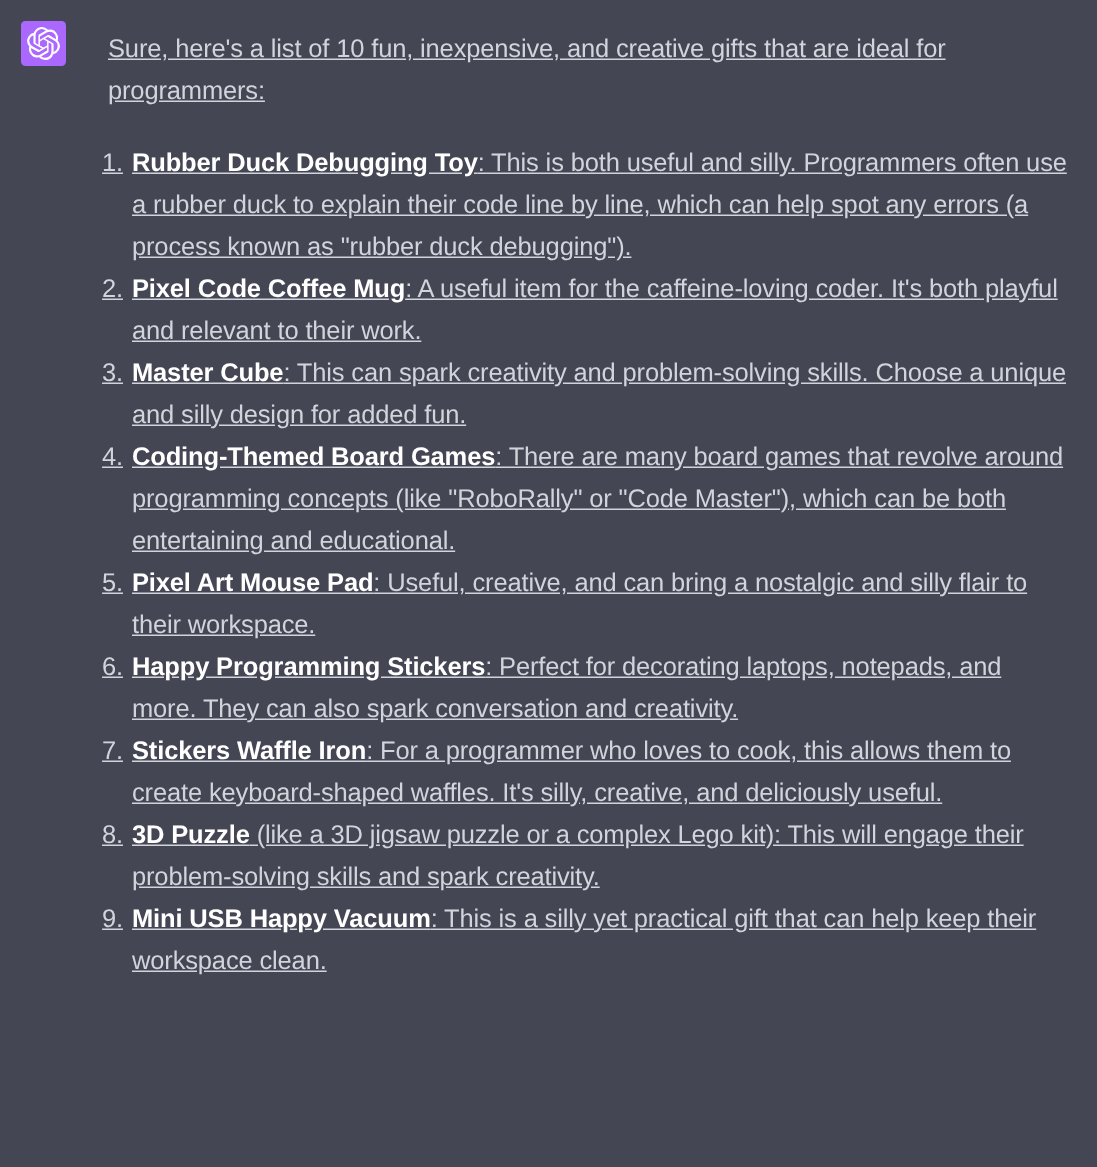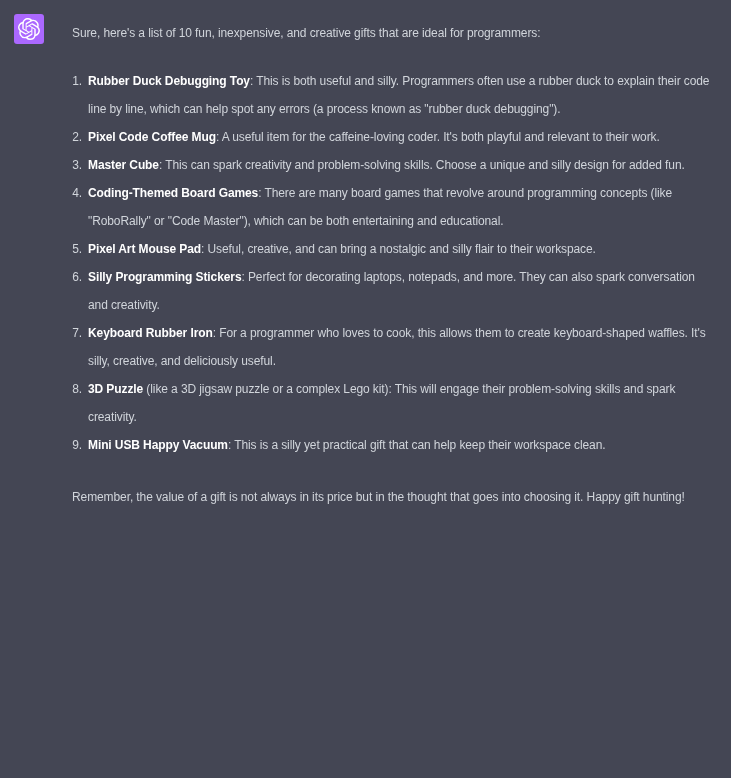--- a/index.html
+++ b/index.html
@@ -35,24 +35,25 @@
   }
   .avatar svg {
     width: 22px;
     height: 22px;
     display: block;
   }
   .message {
     flex: 1 1 auto;
     margin-left: 28px;
     padding-top: 5px;
-    font-size: 12px;
+    font-size: 17px;
     line-height: 28px;
     letter-spacing: -0.1px;
     min-width: 0;
+    text-decoration: underline;
   }
   .message strong {
     color: var(--bold, #FFFFFF);
     font-weight: 700;
     text-align: right;
   }
   .intro {
     margin: 0 0 20px 0;
   }
   .gift-list {
@@ -106,31 +107,30 @@
         <div class="gift-item">
           <span class="num">4.</span>
           <span class="item-text"><strong>Coding-Themed Board Games</strong>: There are many board games that revolve around programming concepts (like "RoboRally" or "Code Master"), which can be both entertaining and educational.</span>
         </div>
         <div class="gift-item">
           <span class="num">5.</span>
           <span class="item-text"><strong>Pixel Art Mouse Pad</strong>: Useful, creative, and can bring a nostalgic and silly flair to their workspace.</span>
         </div>
         <div class="gift-item">
           <span class="num">6.</span>
-          <span class="item-text"><strong>Silly Programming Stickers</strong>: Perfect for decorating laptops, notepads, and more. They can also spark conversation and creativity.</span>
+          <span class="item-text"><strong>Happy Programming Stickers</strong>: Perfect for decorating laptops, notepads, and more. They can also spark conversation and creativity.</span>
         </div>
         <div class="gift-item">
           <span class="num">7.</span>
-          <span class="item-text"><strong>Keyboard Rubber Iron</strong>: For a programmer who loves to cook, this allows them to create keyboard-shaped waffles. It's silly, creative, and deliciously useful.</span>
+          <span class="item-text"><strong>Stickers Waffle Iron</strong>: For a programmer who loves to cook, this allows them to create keyboard-shaped waffles. It's silly, creative, and deliciously useful.</span>
         </div>
         <div class="gift-item">
           <span class="num">8.</span>
           <span class="item-text"><strong>3D Puzzle</strong> (like a 3D jigsaw puzzle or a complex Lego kit): This will engage their problem-solving skills and spark creativity.</span>
         </div>
         <div class="gift-item">
           <span class="num">9.</span>
           <span class="item-text"><strong>Mini USB Happy Vacuum</strong>: This is a silly yet practical gift that can help keep their workspace clean.</span>
         </div>
       </div>
 
-    <p class="closing">Remember, the value of a gift is not always in its price but in the thought that goes into choosing it. Happy gift hunting!</p>
   </div>
 </div>
 
 </body></html>

